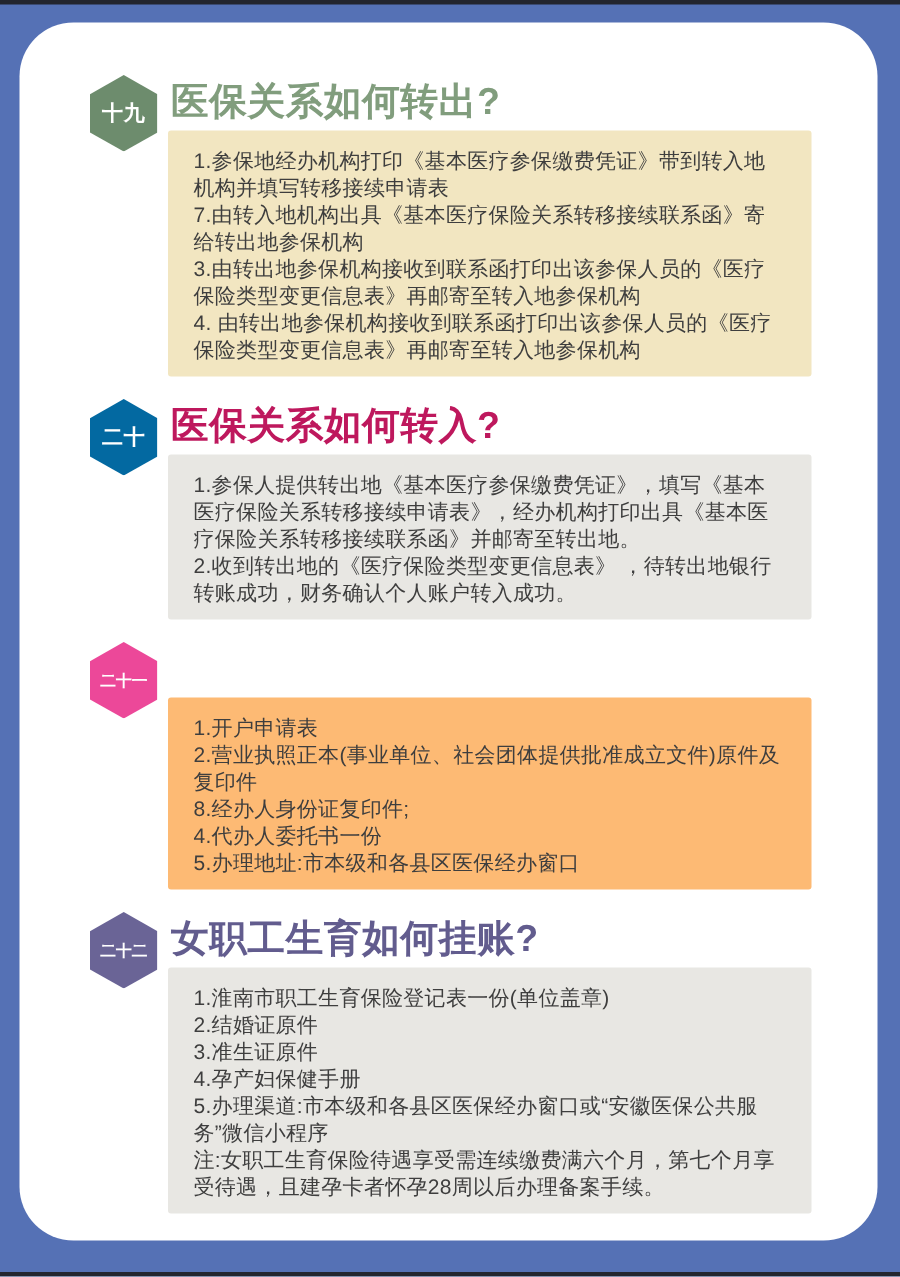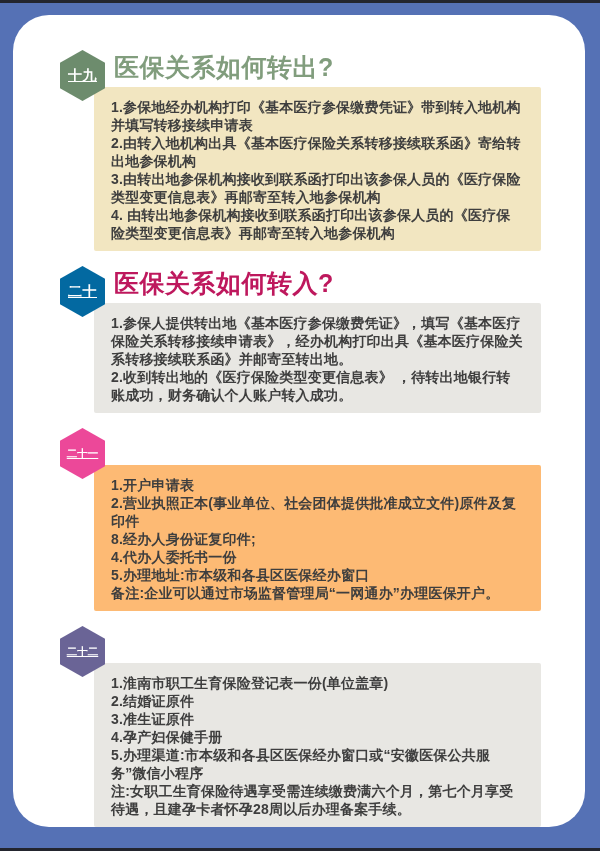--- a/index.html
+++ b/index.html
@@ -36,38 +36,38 @@
     flex:none;
     align-self:flex-start;
     margin-top:-1px;
     clip-path:polygon(50% 0,100% 25%,100% 75%,50% 100%,0 75%,0 25%);
     display:flex; align-items:center; justify-content:center;
     color:#ffffff;
     font-weight:bold;
     position:relative;
     z-index:2;
   }
-  .hex .hex-label { font-size:14px; letter-spacing:0.5px;text-decoration:underline; }
+  .hex .hex-label { font-size:14px; letter-spacing:0.5px; }
   .hex-sm .hex-label { font-size:10.5px; letter-spacing:0; }
   .qa-title {
     margin:0;
     font-size:25px;
     font-weight:bold;
     letter-spacing:0.5px;
     white-space:nowrap;
     text-align:center;
   }
   .qa-box {
-    margin-left:34px;
+    margin-left:52px;
     padding:11px 17px 9px;
     font-size:14px;
     line-height:18px;
     letter-spacing:0.2px;
     color:#3e3e3e;
-    font-weight:700;
+    font-weight:400;
     border-radius:2px;
   }
   .qa-box p { margin:0; }
   
   .s19 .hex { background:#6d8c6d; }
   .s19 .qa-title { color:#819d7d; }
   .s19 .qa-box { background:#f2e6c1; }
   .s20 .hex { background:#0369a1; }
   .s20 .qa-title { color:#be185d; }
   .s20 .qa-box { background:#e8e7e3; }
@@ -87,21 +87,21 @@
 
   <section class="qa s19">
     <div class="qa-header">
       <div class="hex">
         <span class="hex-label">十九</span>
       </div>
       <h2 class="qa-title">医保关系如何转出?</h2>
     </div>
     <div class="qa-box">
       <p>1.参保地经办机构打印《基本医疗参保缴费凭证》带到转入地机构并填写转移接续申请表</p>
-      <p>2.由转入地机构出具《基本医疗保险关系转移接续联系函》寄给转出地参保机构</p>
+      <p>7.由转入地机构出具《基本医疗保险关系转移接续联系函》寄给转出地参保机构</p>
       <p>3.由转出地参保机构接收到联系函打印出该参保人员的《医疗保险类型变更信息表》再邮寄至转入地参保机构</p>
       <p>4. 由转出地参保机构接收到联系函打印出该参保人员的《医疗保险类型变更信息表》再邮寄至转入地参保机构</p>
     </div>
   </section>
 
   <section class="qa s20">
     <div class="qa-header">
       <div class="hex">
         <span class="hex-label">二十</span>
       </div>
@@ -118,29 +118,29 @@
       <div class="hex hex-sm">
         <span class="hex-label">二十一</span>
       </div>
     </div>
     <div class="qa-box">
       <p>1.开户申请表</p>
       <p>2.营业执照正本(事业单位、社会团体提供批准成立文件)原件及复印件</p>
       <p>8.经办人身份证复印件;</p>
       <p>4.代办人委托书一份</p>
       <p>5.办理地址:市本级和各县区医保经办窗口</p>
-      <p>备注:企业可以通过市场监督管理局“一网通办”办理医保开户。</p>
     </div>
   </section>
 
   <section class="qa s22">
     <div class="qa-header">
       <div class="hex hex-sm">
         <span class="hex-label">二十二</span>
       </div>
+      <h2 class="qa-title">女职工生育如何挂账?</h2>
     </div>
     <div class="qa-box">
       <p>1.淮南市职工生育保险登记表一份(单位盖章)</p>
       <p>2.结婚证原件</p>
       <p>3.准生证原件</p>
       <p>4.孕产妇保健手册</p>
       <p>5.办理渠道:市本级和各县区医保经办窗口或“安徽医保公共服务”微信小程序</p>
       <p>注:女职工生育保险待遇享受需连续缴费满六个月，第七个月享受待遇，且建孕卡者怀孕28周以后办理备案手续。</p>
     </div>
   </section>

